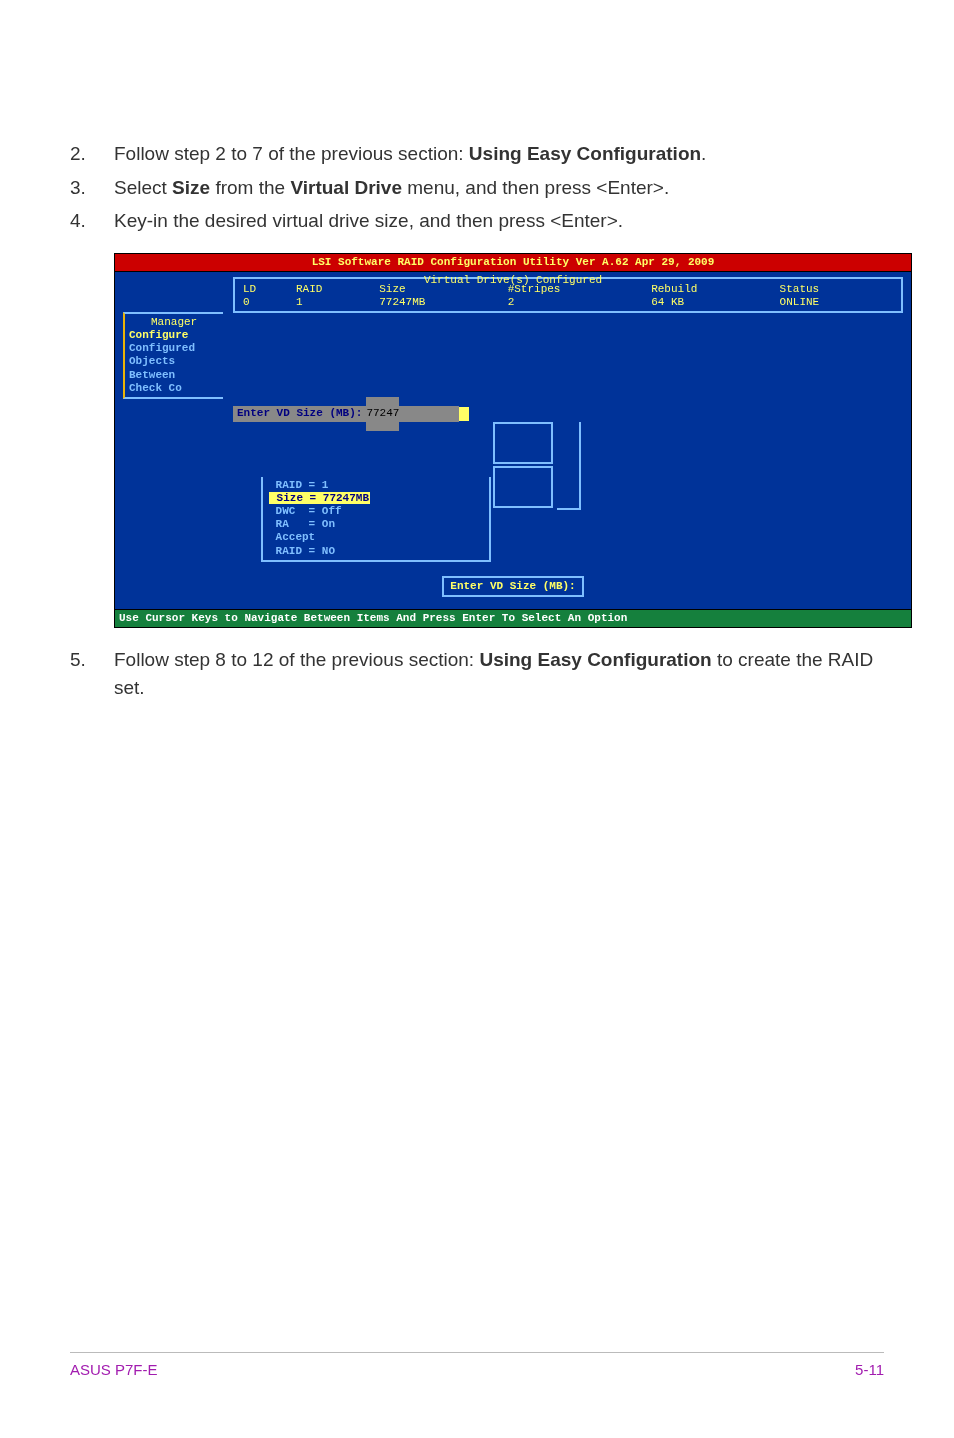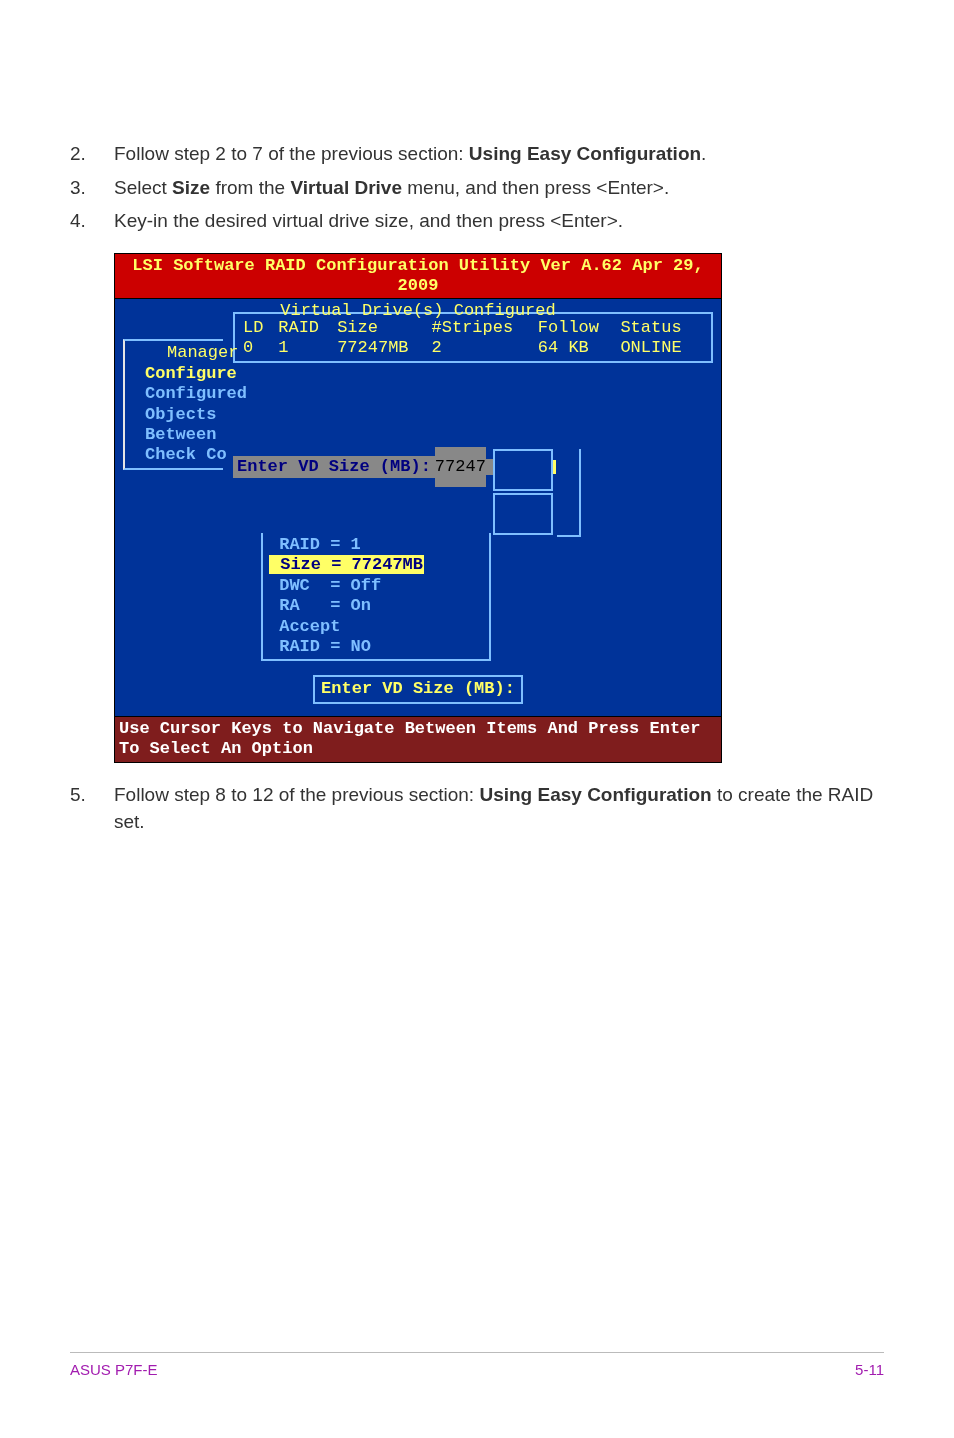--- a/index.html
+++ b/index.html
@@ -6,24 +6,24 @@
   html, body { width: 954px; height: 1438px; background: #ffffff; font-family: Arial, Helvetica, sans-serif; color: #333; }
   .page { padding: 140px 70px 0 70px; position: relative; height: 1438px; }
   ol.steps { list-style: none; }
   ol.steps li { display: flex; align-items: flex-start; margin-bottom: 6px; font-size: 19px; line-height: 1.45; }
   ol.steps li .num { width: 44px; flex-shrink: 0; }
   ol.steps li .txt { flex: 1; }
   .bold { font-weight: bold; }
 
   .bios-wrap { margin: 18px 0 18px 44px; }
   .bios {
-    width: 608px;
+    width: 798px;
     position: relative;
     font-family: "Courier New", monospace;
-    font-size: 17px;
+    font-size: 11px;
     line-height: 1.2;
     color: #ddd;
   }
   .bios-title {
     background: #cc0000;
     color: #ffff66;
     text-align: center;
     padding: 2px 0;
     font-weight: bold;
     border: 1px solid #000;
@@ -49,23 +49,23 @@
   .vdc-box th, .vdc-box td { text-align: left; font-weight: normal; padding-right: 10px; white-space: nowrap; }
   .vdc-box th { color: #ffff66; }
   .vdc-box td { color: #ffff66; }
 
   .side-menu {
     position: absolute;
     top: 40px;
     left: 8px;
     width: 100px;
     border-top: 2px solid #7fbfff;
-    border-left: 2px solid #e5e5e5;
+    border-left: 2px solid #eab308;
     border-bottom: 2px solid #7fbfff;
-    padding: 2px 20px;
+    padding: 2px 4px;
   }
   .side-menu .m { color: #7fbfff; font-weight: bold; white-space: nowrap; }
   .side-menu .m.sel { background: #003399; color: #ffff66; }
   .side-menu .mgr-label { color: #ffff66; margin-left: 22px; white-space: nowrap; }
 
   .input-row {
     margin-top: 84px;
     margin-left: 112px;
     display: flex;
     align-items: center;
@@ -114,21 +114,21 @@
 
   .help-box {
     border: 2px solid #7fbfff;
     color: #ffff66;
     font-weight: bold;
     padding: 2px 6px;
     margin: 14px auto 6px auto;
     width: fit-content;
   }
   .bios-footer {
-    background: #7f1d1d;
+    background: #15803d;
     color: #fff;
     font-weight: bold;
     text-align: left;
     padding: 2px 4px;
     border: 1px solid #000;
     border-top: none;
   }
 
   .page-footer {
     position: absolute;
@@ -172,21 +172,21 @@
       <div class="bios-main">
         <div class="vdc-label">Virtual Drive(s) Configured</div>
         <div class="vdc-box">
           <table>
             <tbody>
                 <tr>
               <th>LD</th>
               <th>RAID</th>
               <th>Size</th>
               <th>#Stripes</th>
-              <th>Follow</th>
+              <th>Rebuild</th>
               <th>Status</th>
             </tr>
             <tr>
               <td>0</td>
               <td>1</td>
               <td>77247MB</td>
               <td>2</td>
               <td>64 KB</td>
               <td>ONLINE</td>
             </tr>

